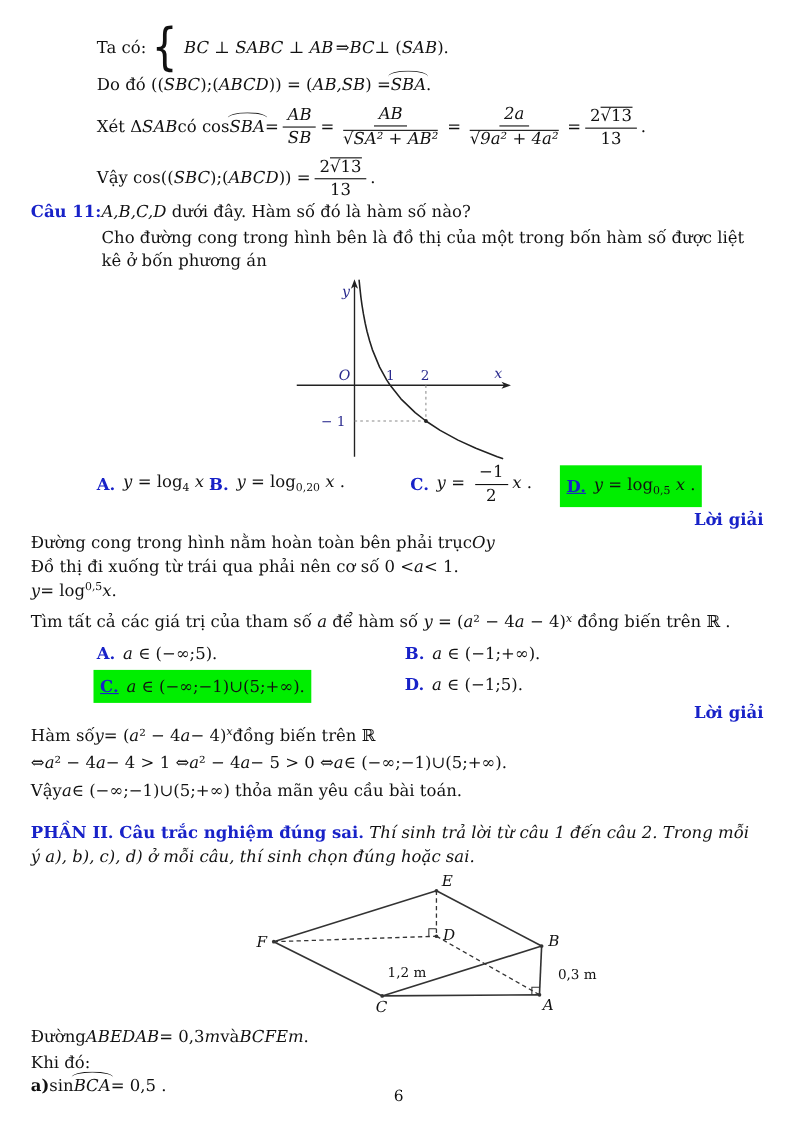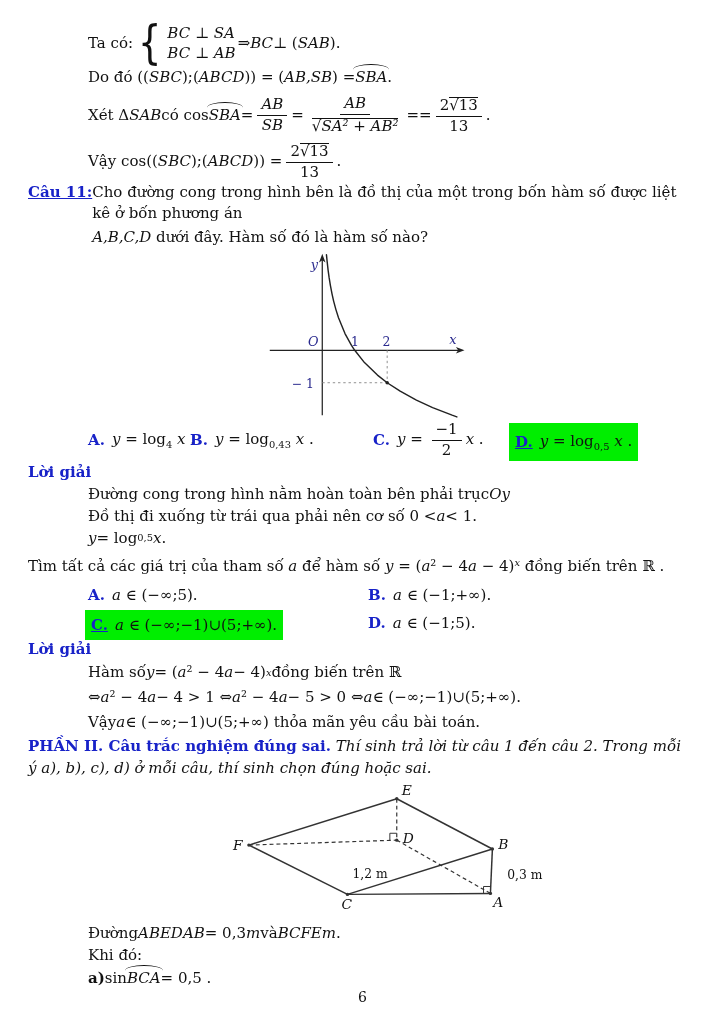--- a/index.html
+++ b/index.html
@@ -26,47 +26,47 @@
   .sg-hat{position:relative;display:inline-block;}
   .sg-hat::before{content:"";position:absolute;left:-2px;right:-2px;top:-3px;height:6px;
     border-top:1.4px solid currentColor;border-radius:100% 100% 0 0/160% 160% 0 0;}
   .frac{display:inline-flex;flex-direction:column;align-items:center;vertical-align:middle;
     margin:0 4px;line-height:1.15;text-align:center;}
   .frac .num{padding:0 4px 1px;border-bottom:1.4px solid currentColor;}
   .frac .den{padding:1px 4px 0;}
   .cases{display:inline-flex;align-items:center;vertical-align:middle;margin:0 2px;}
   .cases .brace{font-size:46px;line-height:0.85;font-weight:400;margin-right:3px;
     font-family:"DejaVu Sans","Liberation Sans",sans-serif;transform:scaleX(0.8);}
-  .cases .rows{display:inline-flex;flex-direction:column;}
+  .cases .rows{display:inline-flex;flex-direction:row;}
   .cases .crow{line-height:1.35;}
   
   .mline{display:flex;align-items:center;margin-left:60px;}
   .qrow{display:flex;}
-  .qlabel{flex:0 0 62px;color:var(--blue);font-weight:bold;white-space:nowrap;text-decoration:underline;}
+  .qlabel{flex:0 0 62px;color:var(--blue);font-weight:bold;white-space:nowrap;}
   .qbody{flex:1;}
   .qline{line-height:21px;margin-bottom:3px;}
-  .loigiai{text-align:left;color:var(--blue);font-weight:bold;height:22px;line-height:22px;}
-  .solline{margin-left:60px;display:flex;align-items:center;}
+  .loigiai{text-align:right;color:var(--blue);font-weight:bold;height:22px;line-height:22px;}
+  .solline{display:flex;align-items:flex-start;}
   .opt-row{position:relative;height:42px;}
   .opt{position:absolute;top:0;height:100%;display:flex;align-items:center;white-space:nowrap;}
   .opt .letter{color:var(--blue);font-weight:bold;margin-right:7px;}
   .opt12-grid{position:relative;height:58px;}
   .opt12{position:absolute;display:flex;align-items:center;height:26px;white-space:nowrap;}
   .opt12 .letter{color:var(--blue);font-weight:bold;margin-right:7px;}
   .hl{background:var(--green);padding:2px 6px;}
   .graph-wrap{margin-left:228px;width:270px;height:168px;}
   .figure-wrap{margin-left:166px;width:372px;height:140px;margin-top:2px;}
   svg text{font-family:"DejaVu Serif","Liberation Serif",serif;}
   .glabel{fill:var(--navy);font-size:13.5px;font-style:italic;}
   .gnum{fill:var(--navy);font-size:13px;}
   .flabel{fill:#111;font-size:14px;font-style:italic;}
   .fdim{fill:#111;font-size:12.5px;}
   .p2head{color:var(--blue);font-weight:bold;}
   .p2it{font-style:italic;}
-  .phan2{line-height:21.5px;margin-top:2px;}
+  .phan2{line-height:21.5px;margin-top:14px;}
   .footer{position:absolute;left:0;right:0;top:988px;text-align:center;font-size:14px;}
 </style>
 </head>
 <body>
 
 <div class="page">
 
   <section>
     <div class="mline" style="height:42px">
         <span>Ta có: </span>
@@ -103,20 +103,24 @@
         <span class="frac">
           <span class="num"><span class="sg-i">AB</span></span>
           <span class="den"><span class="sg-i">SB</span></span>
         </span>
         <span> = </span>
         <span class="frac">
           <span class="num"><span class="sg-i">AB</span></span>
           <span class="den"><span class="sg-i sg-rad">√SA² + AB²</span></span>
         </span>
         <span> = </span>
+        <span class="frac">
+          <span class="num"><span class="sg-i">2a</span></span>
+          <span class="den"><span class="sg-i sg-rad">√9a² + 4a²</span></span>
+        </span>
         <span> = </span>
         <span class="frac">
           <span class="num"><span>2</span><span class="sg-rad">√13</span></span>
           <span class="den"><span>13</span></span>
         </span>
         <span> .</span>
       </div>
     <div class="mline" style="height:42px">
         <span>Vậy cos((</span>
         <span class="sg-i">SBC</span>
@@ -127,22 +131,22 @@
           <span class="num"><span>2</span><span class="sg-rad">√13</span></span>
           <span class="den"><span>13</span></span>
         </span>
         <span> .</span>
       </div>
   </section>
 
   <div class="qrow">
     <div class="qlabel">Câu 11:</div>
     <div class="qbody">
+      <div class="qline"><span class="sg-i">A,B,C,D</span><span>  dưới đây. Hàm số đó là hàm số nào?</span></div>
       <div class="qline"><span>Cho đường cong trong hình bên là đồ thị của một trong bốn hàm số được liệt kê ở bốn phương án</span></div>
-      <div class="qline"><span class="sg-i">A,B,C,D</span><span>  dưới đây. Hàm số đó là hàm số nào?</span></div>
     </div>
   </div>
 
   <div class="graph-wrap">
     <svg width="270" height="168" viewBox="0 0 270 176">
       <line x1="8" y1="104" x2="206" y2="104" stroke="#222" stroke-width="1.3"></line>
       <path d="M212,104 l-9,-3.4 l2.4,3.4 l-2.4,3.4 z" fill="#222"></path>
       <line x1="63" y1="172" x2="63" y2="8" stroke="#222" stroke-width="1.3"></line>
       <path d="M63,3 l-3.4,9 l3.4,-2.4 l3.4,2.4 z" fill="#222"></path>
       <path d="M67.4,4 L68.1,11 L69.1,20 L70.1,27.4 L71.5,36 L73.2,44.9 L74.9,52.5 L77.3,61.4 L80,70 L86.8,86.5 L93.6,98.8 L97,104 L107.2,116.9 L120.8,130 L131,138 L144.6,146.9 L161.6,156.2 L178.6,164 L199,172 L204,173.8" fill="none" stroke="#222" stroke-width="1.5" stroke-linejoin="round" stroke-linecap="round"></path>
@@ -158,21 +162,21 @@
     </svg>
   </div>
 
   <div class="opt-row">
     <div class="opt" style="left:60px">
       <span class="letter">A.</span>
       <span><span class="sg-i">y</span><span> = log</span><span class="sg-sub">4</span><span> </span><span class="sg-i">x</span><span> .</span></span>
     </div>
     <div class="opt" style="left:162px">
       <span class="letter">B.</span>
-      <span><span class="sg-i">y</span><span> = log</span><span class="sg-sub">0,43</span><span> </span><span class="sg-i">x</span><span> .</span></span>
+      <span><span class="sg-i">y</span><span> = log</span><span class="sg-sub">0,20</span><span> </span><span class="sg-i">x</span><span> .</span></span>
     </div>
     <div class="opt" style="left:345px">
       <span class="letter">C.</span>
       <span><span class="sg-i">y</span><span> = </span><span class="frac">
             <span class="num"><span>−1</span></span>
             <span class="den"><span>2</span></span>
           </span><span class="sg-i">x</span><span> .</span></span>
     </div>
     <div class="opt hl" style="left:481px;height:34px;top:4px">
       <span class="letter sg-u">D.</span>

